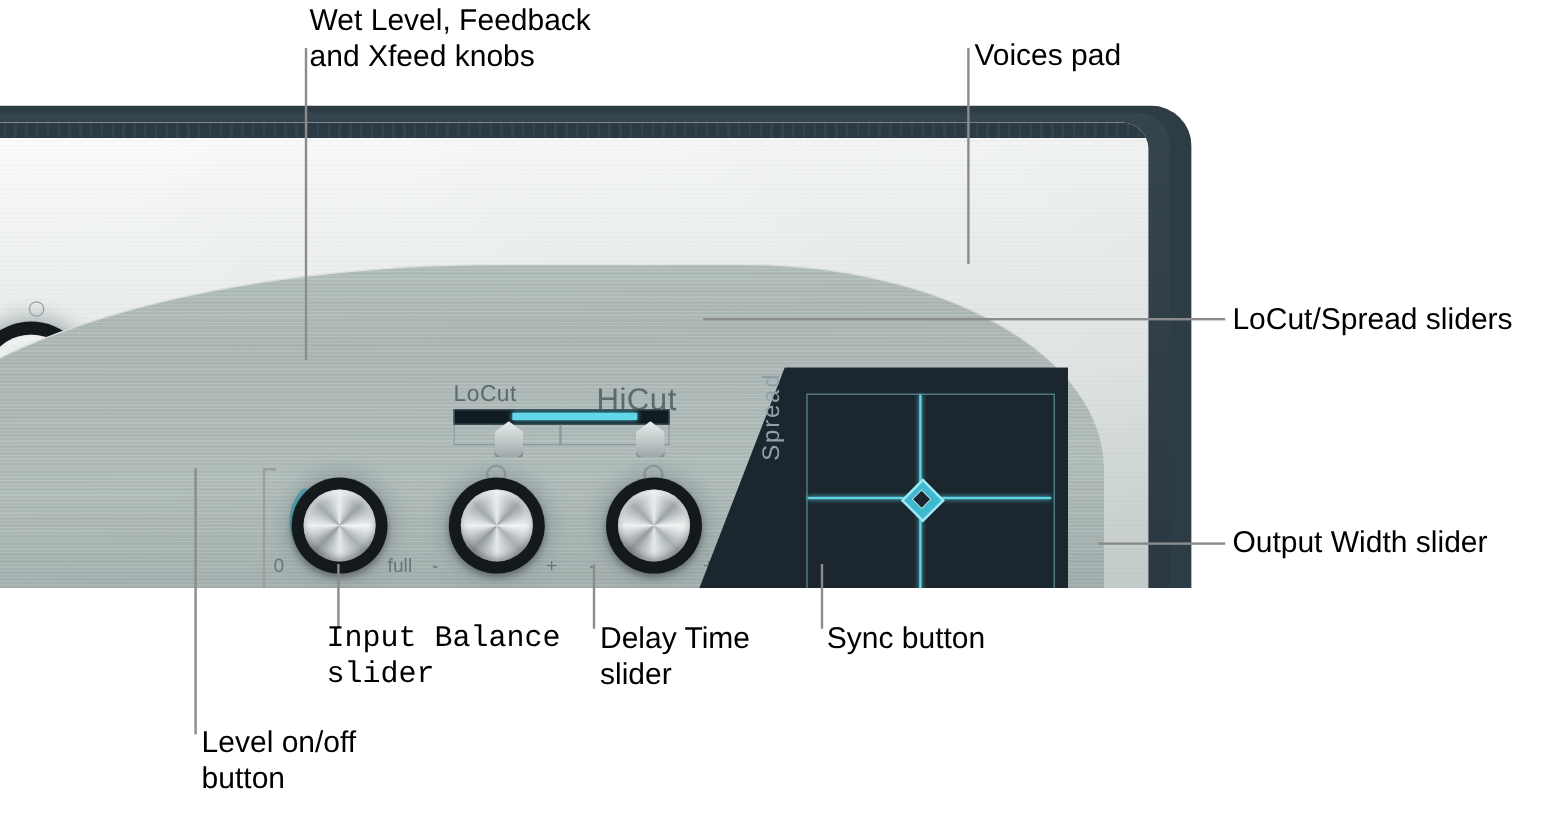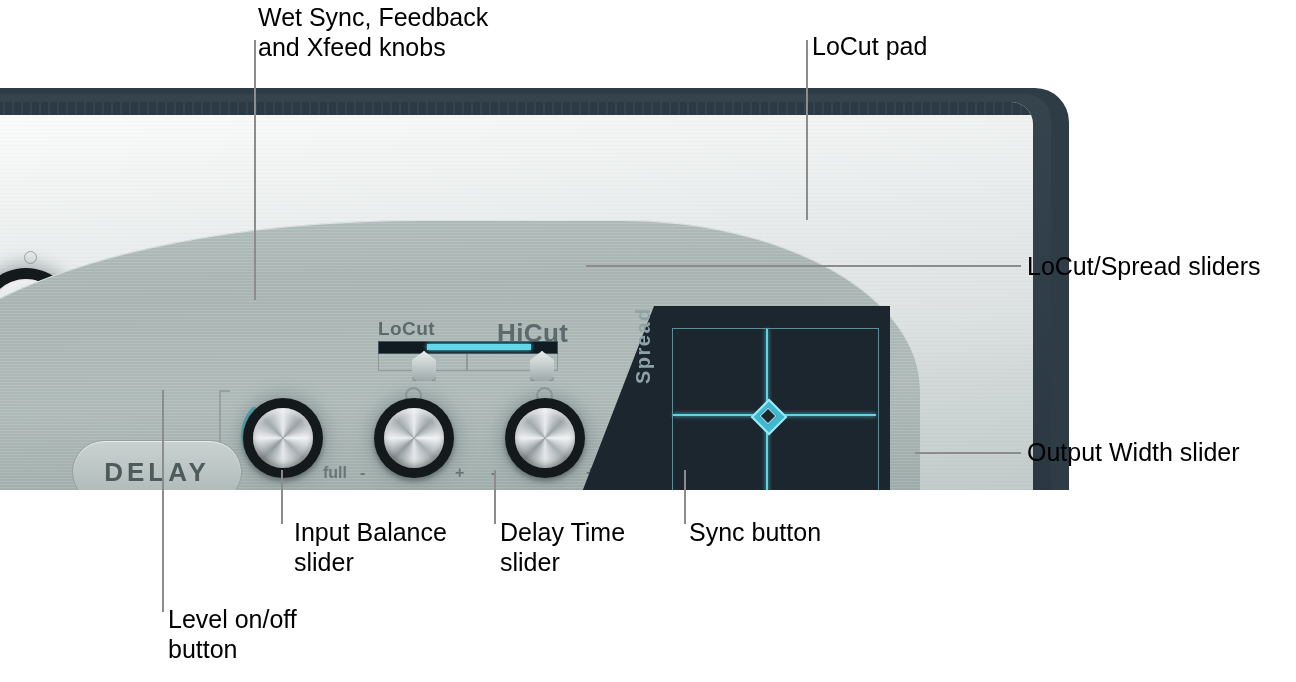--- a/index.html
+++ b/index.html
@@ -7,21 +7,21 @@
        font-family:"Liberation Sans",sans-serif;}
 
   
   .callout{position:absolute;color:#000;font-size:25px;line-height:30px;
            white-space:pre;letter-spacing:0px;}
   .lead{position:absolute;background:#8c8c8c;}
   .lead-v{width:1.5px;}
   .lead-h{height:1.5px;}
 
   
-  #plugin{position:absolute;left:0px;top:88px;width:1069px;height:402px;overflow:hidden;font-weight:bold;}
+  #plugin{position:absolute;left:0px;top:88px;width:993px;height:402px;overflow:hidden;}
 
   
   .bezel{position:absolute;inset:0;background:#2e3c46;
          border-top-right-radius:34px;}
   .bezel-in{position:absolute;left:-40px;top:6px;right:18px;bottom:0px;
             background:linear-gradient(180deg,#36444e 0%,#2b3842 100%);
             border-top-right-radius:26px;}
 
   
   .face{position:absolute;left:-40px;top:14px;right:36px;bottom:0;
@@ -240,40 +240,37 @@
 
     <div class="pad-out"></div>
     <div class="pad-frame"></div>
     <div class="pad-xh" style="left:713px;top:312px;width:203px;height:2px;"></div>
     <div class="pad-xh" style="left:806px;top:227px;width:2px;height:163px;"></div>
     <div class="pad-diamond" style="left:796px;top:302px;"></div>
     <div class="pad-diamond-in" style="left:802px;top:308px;"></div>
     <span class="spread-lbl">Spread</span>
     <span class="groove-lbl">Groove</span>
 
-    <div class="delaybtn">
-      <span>DELAY</span>
-    </div>
 
   </div>
 </div>
 
 <div class="lead lead-v" style="left:254px;top:40px;height:260px;"></div>
 <div class="lead lead-v" style="left:806px;top:40px;height:180px;"></div>
 <div class="lead lead-h" style="left:586px;top:265px;width:435px;"></div>
 <div class="lead lead-h" style="left:915px;top:452px;width:106px;"></div>
 <div class="lead lead-v" style="left:162px;top:390px;height:222px;"></div>
 <div class="lead lead-v" style="left:281px;top:470px;height:54px;"></div>
 <div class="lead lead-v" style="left:494px;top:470px;height:54px;"></div>
 <div class="lead lead-v" style="left:684px;top:470px;height:54px;"></div>
 
-<div class="callout" style="left:258px;top:2px;">Wet Sync, Feedback
+<div class="callout" style="left:258px;top:2px;">Wet Level, Feedback
 and Xfeed knobs</div>
-<div class="callout" style="left:812px;top:31px;">LoCut pad</div>
+<div class="callout" style="left:812px;top:31px;">Voices pad</div>
 <div class="callout" style="left:1027px;top:251px;">LoCut/Spread sliders</div>
 <div class="callout" style="left:1027px;top:437px;">Output Width slider</div>
-<div class="callout" style="left:294px;top:517px;">Input Balance
+<div class="callout" style="left:272px;top:517px;font-family:Liberation Mono, monospace;">Input Balance
 slider</div>
 <div class="callout" style="left:500px;top:517px;">Delay Time
 slider</div>
 <div class="callout" style="left:689px;top:517px;">Sync button</div>
 <div class="callout" style="left:168px;top:604px;">Level on/off
 button</div>
 
 </body></html>

